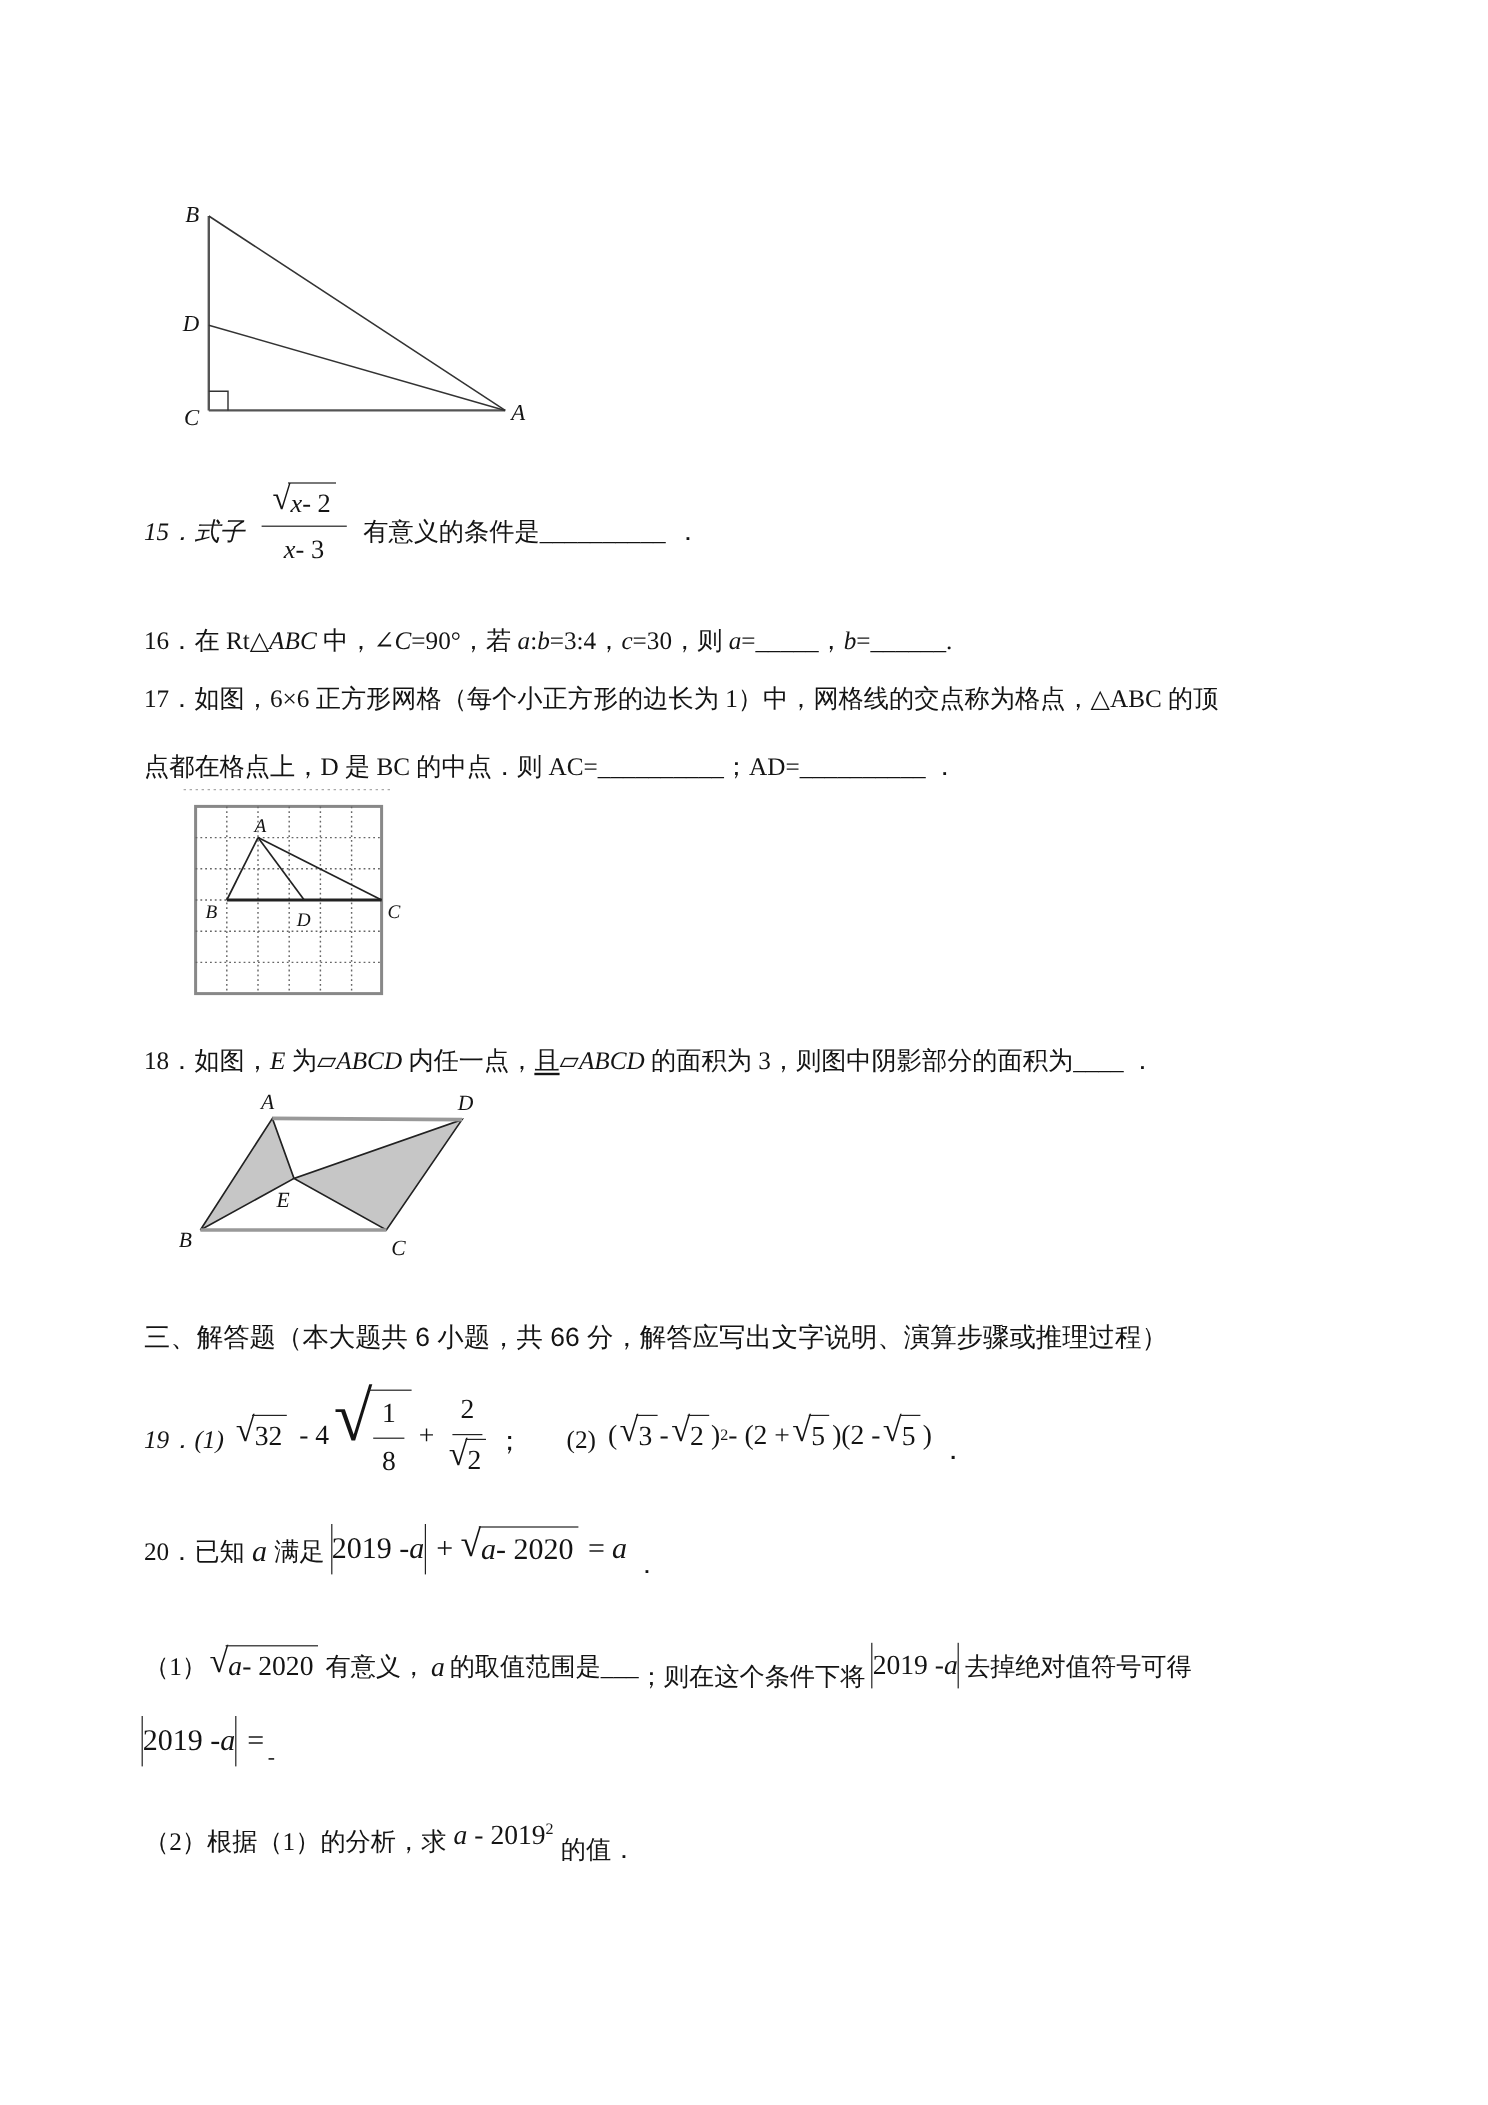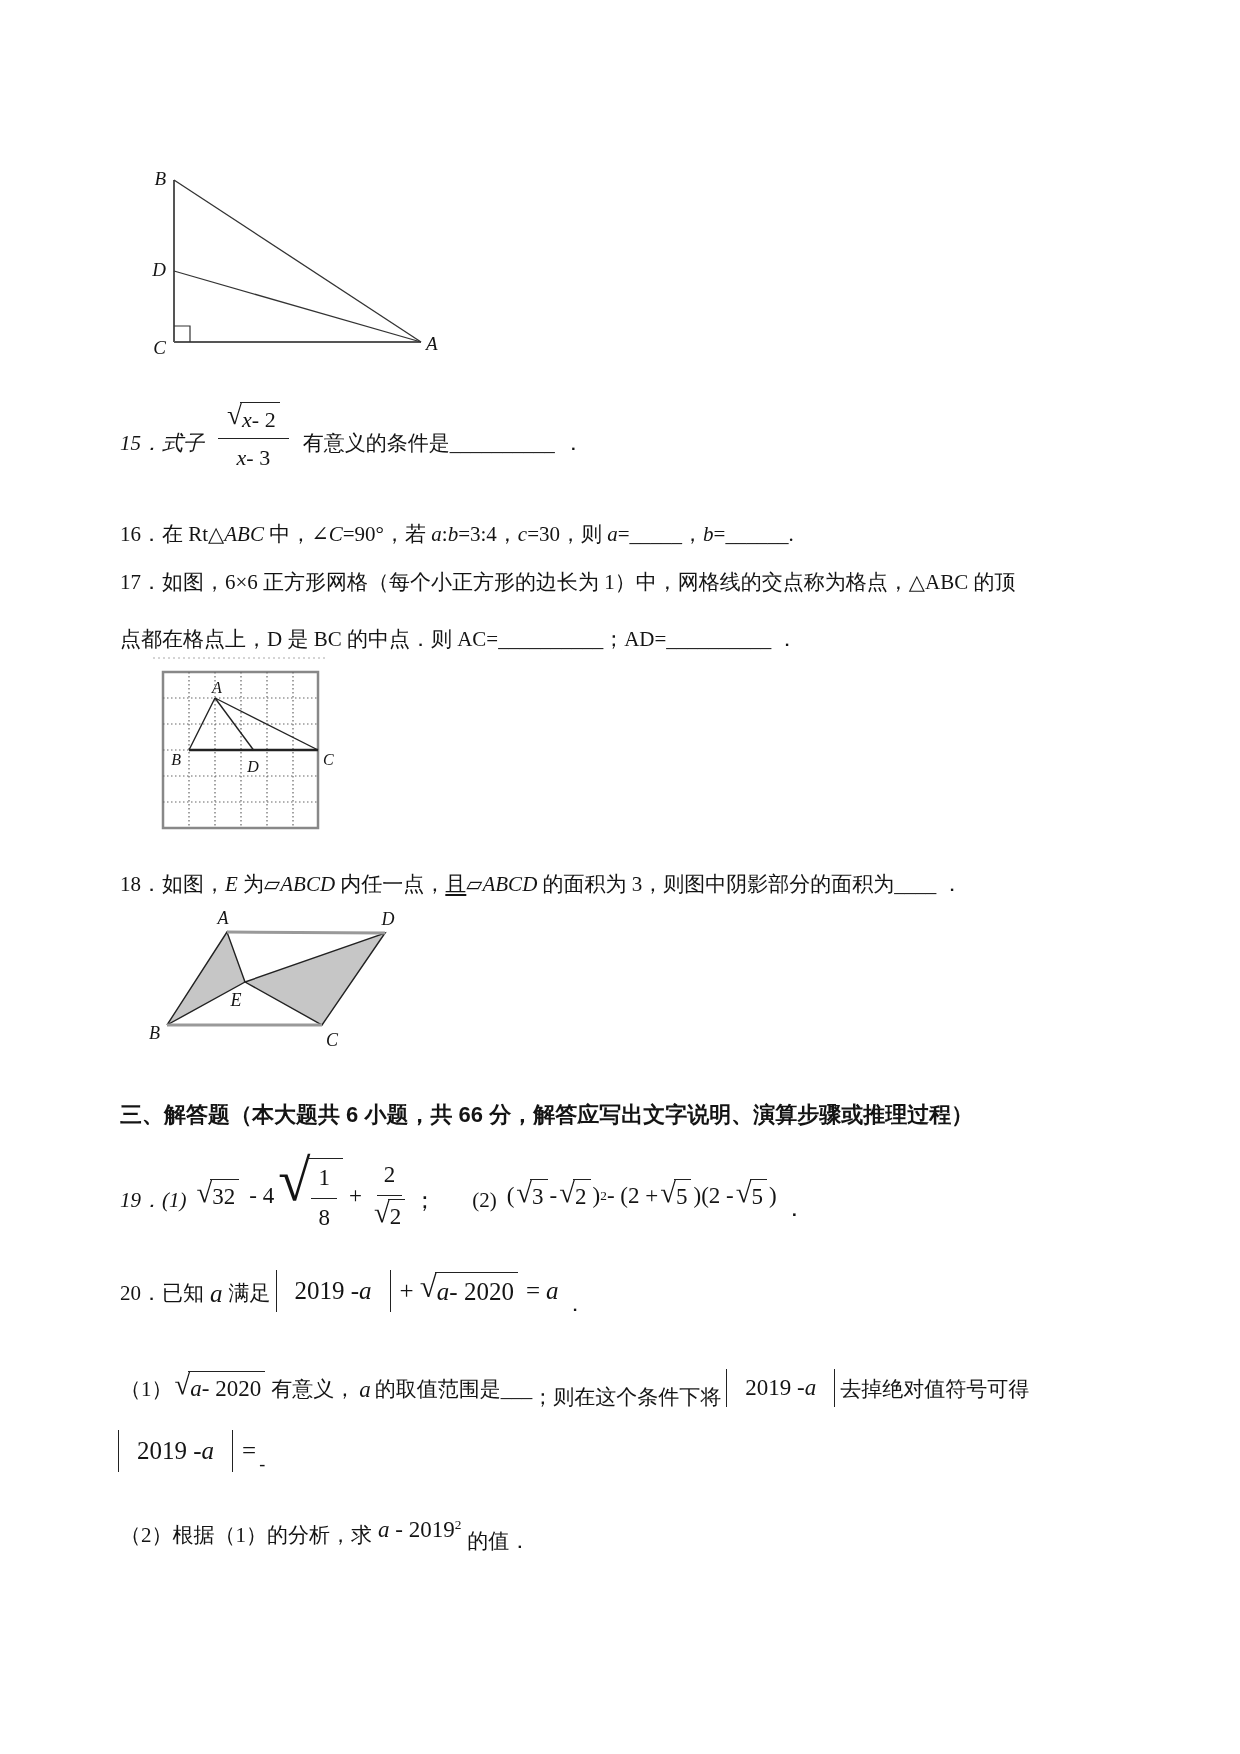--- a/index.html
+++ b/index.html
@@ -21,31 +21,31 @@
   .fnum { border-bottom:1.5px solid #222; padding:0 7px 2px; display:flex; justify-content:center; }
   .fden { padding-top:2px; display:flex; justify-content:center; }
 
   
   .rad { display:inline-flex; align-items:flex-start; margin:0 2px; }
   .rsign { font-size:1.25em; line-height:1.0; margin-right:-2px; }
   .rsign.big { font-size:2.55em; line-height:0.82; margin-right:-3px; }
   .ovl { border-top:1.5px solid #222; padding:0 4px 0 2px; margin-top:1px; display:inline-flex; align-items:center; }
 
   
-  .abs { display:inline-flex; align-items:center; border-left:1.5px solid #222; border-right:1.5px solid #222; padding:2px 18px; margin:0 5px; }
+  .abs { display:inline-flex; align-items:center; border-left:1.5px solid #222; border-right:1.5px solid #222; padding:2px 0; margin:0 5px; }
 
   .sup { font-size:0.58em; vertical-align:0.62em; }
   .math23 { font-size:23px; }
   .math25 { font-size:25px; }
   .enddot { align-self:flex-end; margin-left:6px; }
   .lowdash { display:inline-block; transform:translateY(13px); margin-left:3px; font-size:18px; }
 
   .sec-header {
     font-family:"Liberation Sans","DejaVu Sans",sans-serif;
-    font-weight:bold; font-size:22px;
+    font-weight:normal; font-size:22px;
   }
   svg text { font-family:"Liberation Serif","DejaVu Serif",serif; font-style:italic; fill:#141414; }
 </style>
 </head>
 <body>
 
 <svg style="position:absolute;left:126px;top:143px" width="330" height="215" viewBox="0 0 330 215">
   <line x1="48" y1="37" x2="48" y2="199" stroke="#555" stroke-width="2"></line>
   <line x1="48" y1="199" x2="295" y2="199" stroke="#555" stroke-width="2"></line>
   <line x1="48" y1="37" x2="295" y2="199" stroke="#333" stroke-width="1.3"></line>

